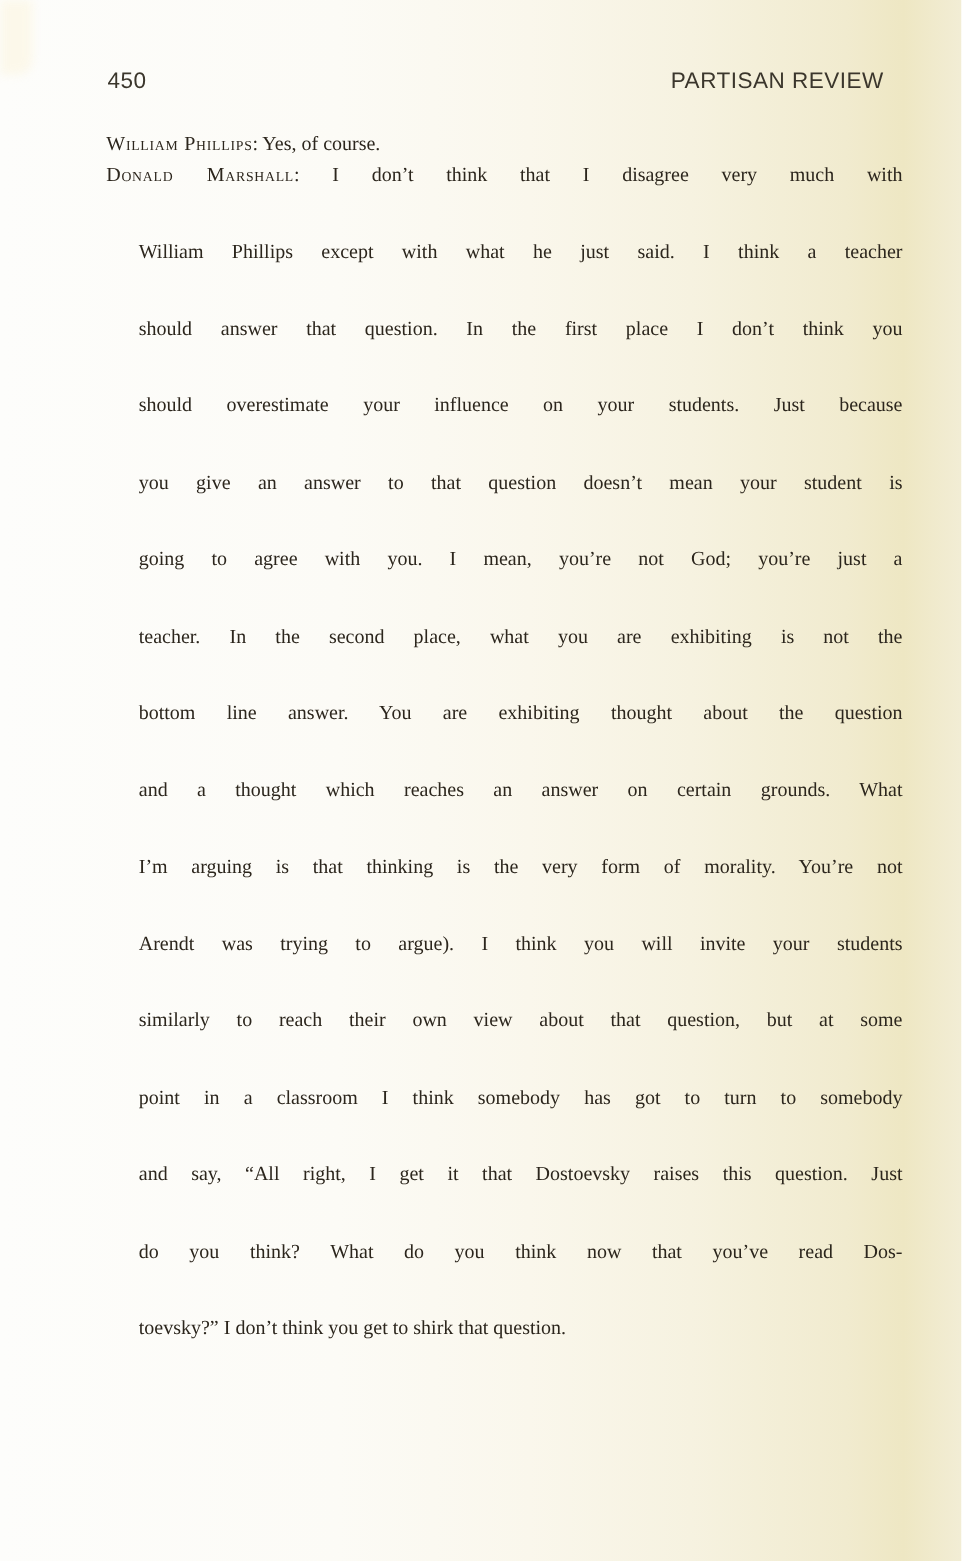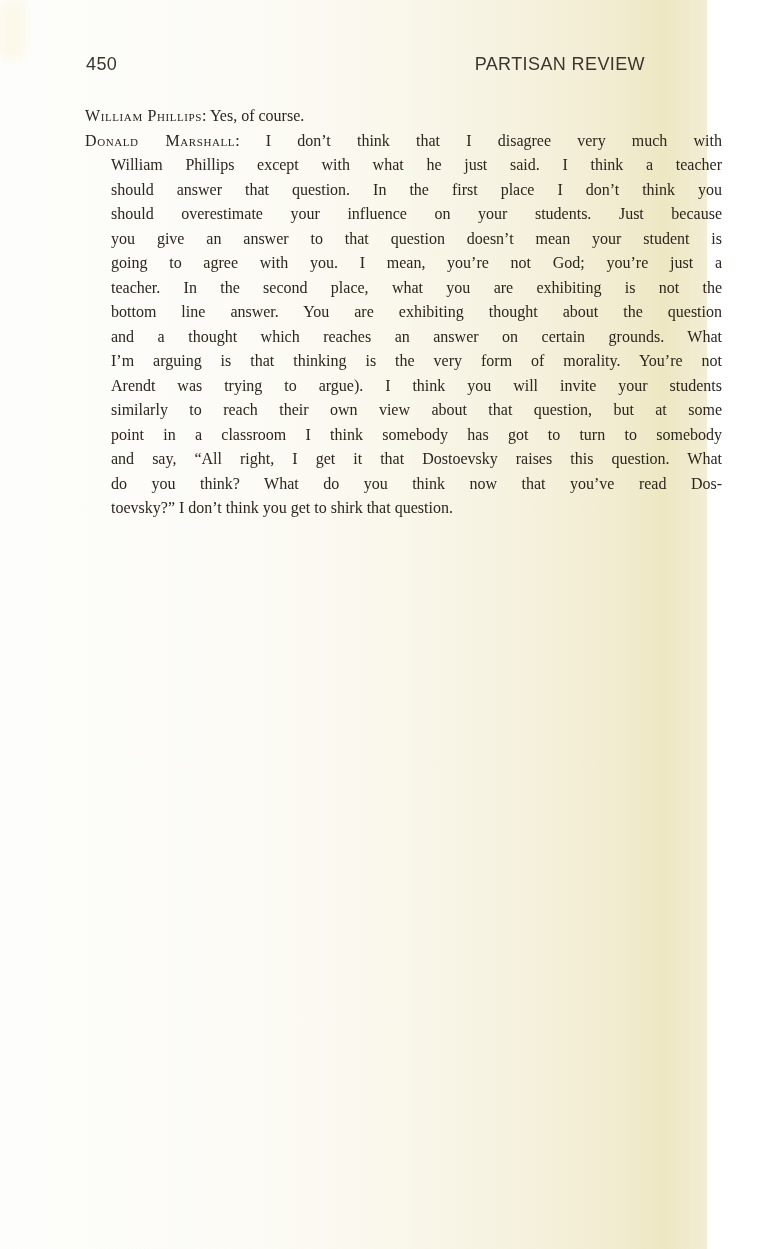--- a/index.html
+++ b/index.html
@@ -3,21 +3,21 @@
 <meta charset="utf-8">
 <style>
   html, body { margin: 0; padding: 0; }
   body {
     width: 783px; height: 1249px;
     overflow: hidden;
     font-family: "Liberation Serif", serif;
   }
   .page {
     position: relative;
-    width: 707px; height: 1249px;
+    width: 769px; height: 1249px;
     background: linear-gradient(to right,
       #fdfdfb 0%, #fcfbf6 35%, #faf7ec 55%,
       #f6f2e0 72%, #f1ebcf 88%, #eee7c3 94%, #f2edd5 100%);
   }
   .edge-smudge {
     position: absolute; left: 0; top: 0;
     width: 26px; height: 60px;
     background: #fcf6e2; opacity: .65;
     filter: blur(4px);
     border-radius: 0 0 12px 0;
@@ -36,21 +36,21 @@
     font-family: "Liberation Serif", serif;
     font-size: 16px; line-height: 24.5px;
     color: #2c261d;
   }
   .line {
     text-align: justify;
     text-align-last: left;
     min-height: 24.5px;
   }
   .line.justify { text-align-last: justify; }
-  .line.indent  { padding-left: 26px; }
+  .line.indent  { padding-left: 26px; margin-top: 37px; }
   .sc {
     font-variant: small-caps;
     letter-spacing: 0.6px;
   }
 </style>
 </head>
 <body>
 
 <div class="page">
   <div class="edge-smudge"></div>
@@ -66,17 +66,17 @@
       <div class="line justify indent">should overestimate your influence on your students. Just because</div>
       <div class="line justify indent">you give an answer to that question doesn’t mean your student is</div>
       <div class="line justify indent">going to agree with you. I mean, you’re not God; you’re just a</div>
       <div class="line justify indent">teacher. In the second place, what you are exhibiting is not the</div>
       <div class="line justify indent">bottom line answer. You are exhibiting thought about the question</div>
       <div class="line justify indent">and a thought which reaches an answer on certain grounds. What</div>
       <div class="line justify indent">I’m arguing is that thinking is the very form of morality. You’re not</div>
       <div class="line justify indent">Arendt was trying to argue). I think you will invite your students</div>
       <div class="line justify indent">similarly to reach their own view about that question, but at some</div>
       <div class="line justify indent">point in a classroom I think somebody has got to turn to somebody</div>
-      <div class="line justify indent">and say, “All right, I get it that Dostoevsky raises this question. What</div>
+      <div class="line justify indent">and say, “All right, I get it that Dostoevsky raises this question. Just</div>
       <div class="line justify indent">do you think? What do you think now that you’ve read Dos-</div>
       <div class="line indent">toevsky?” I don’t think you get to shirk that question.</div>
     </main>
 </div>
 
 </body></html>

